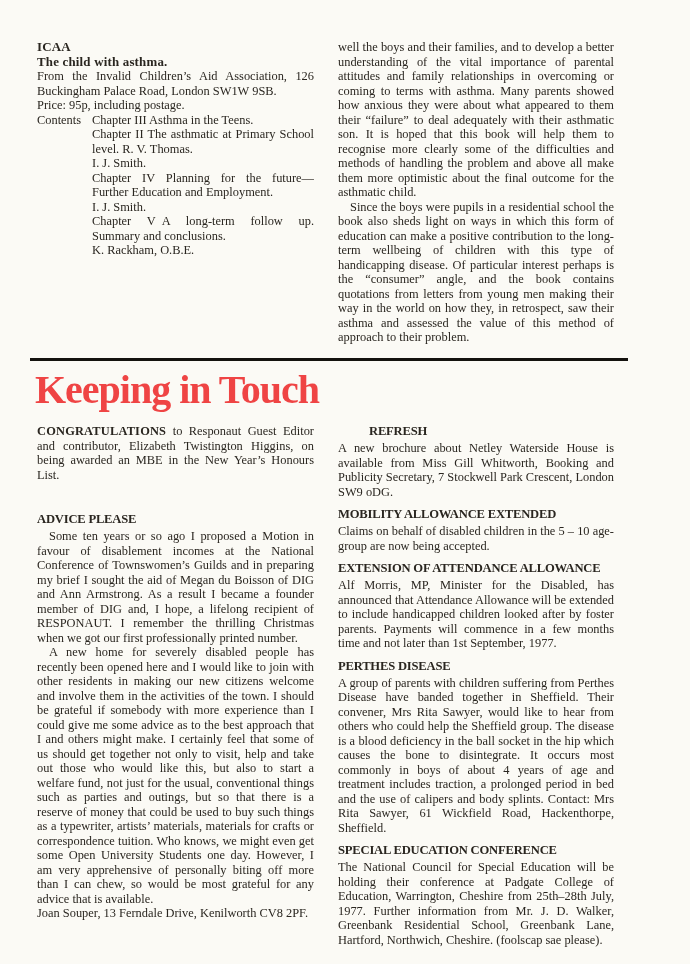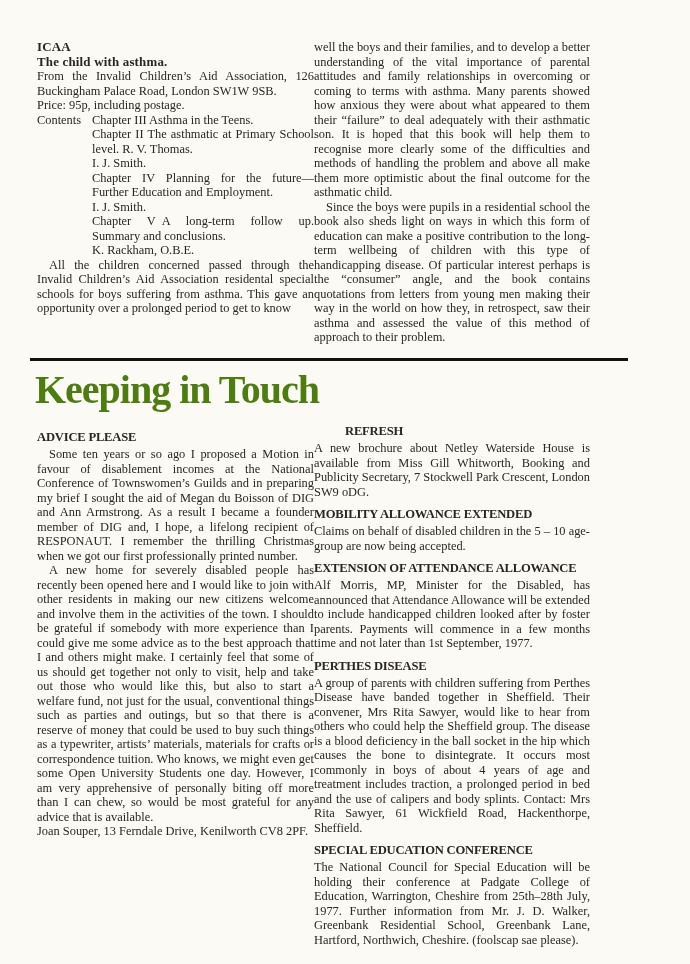--- a/index.html
+++ b/index.html
@@ -9,21 +9,21 @@
     background:#fbfaf5;
     color:#2a2620;
     font-family:"Liberation Serif", serif;
   }
   .page {
     position:relative;
     width:690px; height:964px;
     padding:40px 74px 0 37px;
     overflow:hidden;
   }
-  .cols { display:flex; }
+  .cols { display:flex; gap:24px; }
   .col-l { width:277px; flex:none; }
   .col-r { width:276px; flex:none; }
   .bodytext, .contents-body > div {
     font-size:12.4px;
     line-height:14.5px;
     text-align:justify;
   }
   .bold-head {
     font-weight:bold;
     font-size:12.9px;
@@ -40,21 +40,21 @@
     width:598px;
     margin:13px 0 0 -7px;
   }
   .kit-title {
     font-family:"Liberation Serif", serif;
     font-weight:bold;
     font-size:40px;
     line-height:44px;
     letter-spacing:-1px;
     margin:7px 0 12px -2px;
-    color:#4d7c0f;
+    color:#ef4444;
   }
   .sec-h {
     font-weight:bold;
     font-size:12.6px;
     line-height:15px;
     letter-spacing:-0.2px;
     margin-top:8px;
     white-space:nowrap;
   }
   .congrats-lead { font-weight:bold; letter-spacing:.2px; }
@@ -76,36 +76,36 @@
         <div class="contents-body">
           <div>Chapter III Asthma in the Teens.</div>
           <div>Chapter II The asthmatic at Primary School level. R. V. Thomas.</div>
           <div>I. J. Smith.</div>
           <div>Chapter IV Planning for the future— Further Education and Employment.</div>
           <div>I. J. Smith.</div>
           <div>Chapter V A long-term follow up. Summary and conclusions.</div>
           <div>K. Rackham, O.B.E.</div>
         </div>
       </div>
-      <p class="bodytext indent">All the children concerned passed through the Invalid Children’s Aid Association residental special schools for boys suffering from asthma. This gave an opportunity over a prolonged period to get to know</p>
     </div>
     <div class="col-r">
       <p class="bodytext">well the boys and their families, and to develop a better understanding of the vital importance of parental attitudes and family relationships in overcoming or coming to terms with asthma. Many parents showed how anxious they were about what appeared to them their “failure” to deal adequately with their asthmatic son. It is hoped that this book will help them to recognise more clearly some of the difficulties and methods of handling the problem and above all make them more optimistic about the final outcome for the asthmatic child.</p>
       <p class="bodytext indent">Since the boys were pupils in a residential school the book also sheds light on ways in which this form of education can make a positive contribution to the long-term wellbeing of children with this type of handicapping disease. Of particular interest perhaps is the “consumer” angle, and the book contains quotations from letters from young men making their way in the world on how they, in retrospect, saw their asthma and assessed the value of this method of approach to their problem.</p>
     </div>
   </div>
 
   <div class="rule"></div>
 
   <h1 class="kit-title">Keeping in Touch</h1>
 
   <div class="cols">
     <div class="col-l">
+      <p class="bodytext"><span class="congrats-lead">CONGRATULATIONS</span><span> to Responaut Guest Editor and contributor, Elizabeth Twistington Higgins, on being awarded an MBE in the New Year’s Honours List.</span></p>
 
-      <div class="sec-h" style="margin-top:6px;">ADVICE PLEASE</div>
+      <div class="sec-h" style="margin-top:30px;">ADVICE PLEASE</div>
       <p class="bodytext indent mt2">Some ten years or so ago I proposed a Motion in favour of disablement incomes at the National Conference of Townswomen’s Guilds and in preparing my brief I sought the aid of Megan du Boisson of DIG and Ann Armstrong. As a result I became a founder member of DIG and, I hope, a lifelong recipient of RESPONAUT. I remember the thrilling Christmas when we got our first professionally printed number.</p>
       <p class="bodytext indent">A new home for severely disabled people has recently been opened here and I would like to join with other residents in making our new citizens welcome and involve them in the activities of the town. I should be grateful if somebody with more experience than I could give me some advice as to the best approach that I and others might make. I certainly feel that some of us should get together not only to visit, help and take out those who would like this, but also to start a welfare fund, not just for the usual, conventional things such as parties and outings, but so that there is a reserve of money that could be used to buy such things as a typewriter, artists’ materials, materials for crafts or correspondence tuition. Who knows, we might even get some Open University Students one day. However, I am very apprehensive of personally biting off more than I can chew, so would be most grateful for any advice that is available.</p>
       <p class="bodytext">Joan Souper, 13 Ferndale Drive, Kenilworth CV8 2PF.</p>
     </div>
 
     <div class="col-r">
       <div>
         <div class="sec-h" style="margin-top:0;margin-left:31px;">REFRESH</div>
         <p class="bodytext mt2">A new brochure about Netley Waterside House is available from Miss Gill Whitworth, Booking and Publicity Secretary, 7 Stockwell Park Crescent, London SW9 oDG.</p>
       </div>

